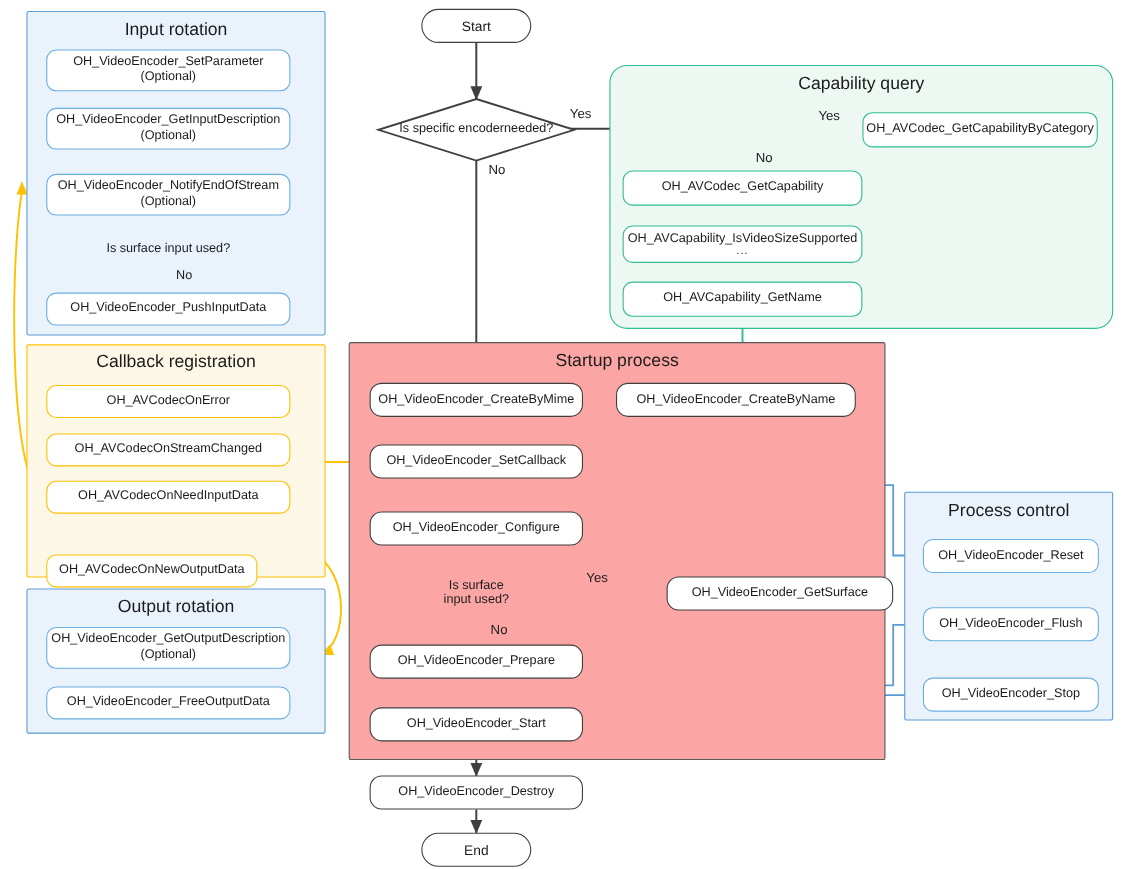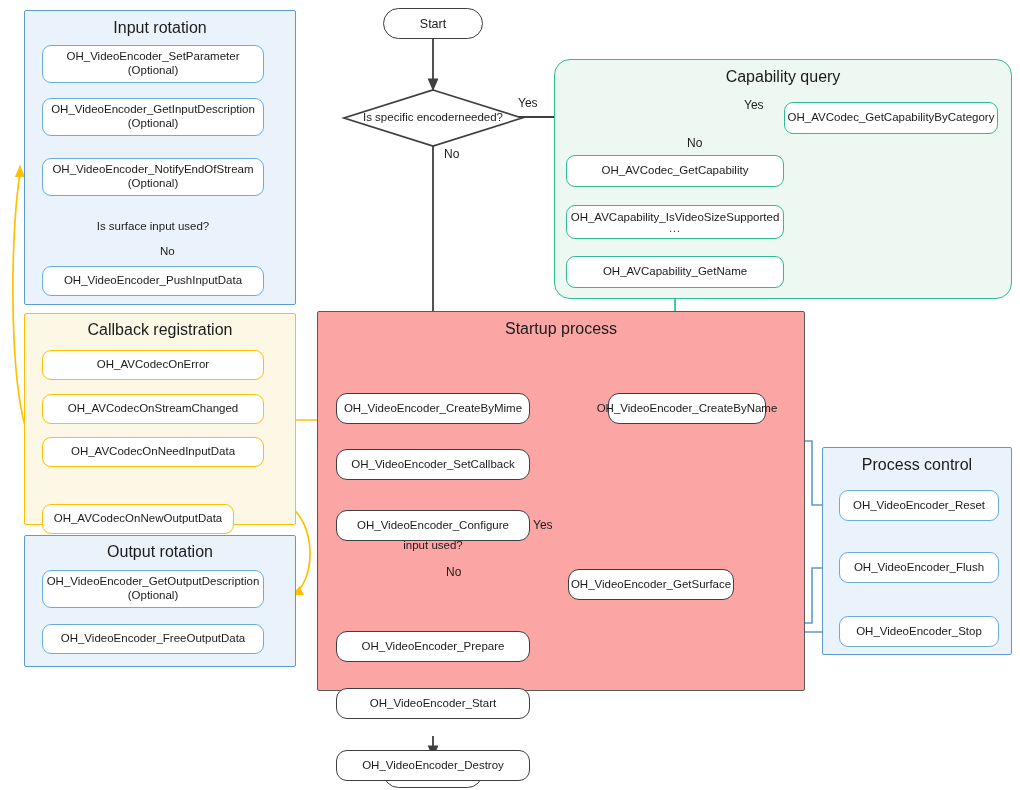--- a/index.html
+++ b/index.html
@@ -18,21 +18,21 @@
        font-size:16px;color:#1b1b1b;white-space:nowrap;}
 
   
   .node{position:absolute;box-sizing:border-box;display:flex;align-items:center;
         justify-content:center;text-align:center;background:#ffffff;
         border-radius:9px;font-size:11.5px;color:#1b1b1b;line-height:1.18;
         padding:2px 4px;}
   .node.blue{border:1.3px solid #6aaee0;}
   .node.orange{border:1.5px solid #ffc000;}
   .node.green{border:1.6px solid #2dbc93;}
-  .node.dark{border:1.6px solid #3f3f3f;border-radius:11px;margin-top:45px;}
+  .node.dark{border:1.6px solid #3f3f3f;border-radius:11px;}
   .node .sub{display:block;}
   .node .dots{display:block;font-size:10px;letter-spacing:1px;line-height:0.9;}
 
   
   .term{position:absolute;box-sizing:border-box;display:flex;align-items:center;
         justify-content:center;background:#fff;border:1.6px solid #3f3f3f;
         border-radius:999px;font-size:12.5px;color:#1b1b1b;}
 
   
   .dia-label{position:absolute;display:flex;align-items:center;justify-content:center;
@@ -223,30 +223,30 @@
     <span>OH_AVCapability_IsVideoSizeSupported</span>
     <span class="dots">...</span>
   </div>
   <div class="node green" style="left:566px;top:256px;width:218px;height:32px;">
     <span>OH_AVCapability_GetName</span>
   </div>
 
   <div class="node dark" style="left:336px;top:348px;width:194px;height:31px;">
     <span>OH_VideoEncoder_CreateByMime</span>
   </div>
-  <div class="node dark" style="left:608px;top:348px;width:158px;height:31px;">
+  <div class="node dark" style="left:560px;top:348px;width:218px;height:31px;">
     <span>OH_VideoEncoder_CreateByName</span>
   </div>
   <div class="node dark" style="left:336px;top:404px;width:194px;height:31px;">
     <span>OH_VideoEncoder_SetCallback</span>
   </div>
   <div class="node dark" style="left:336px;top:465px;width:194px;height:31px;">
     <span>OH_VideoEncoder_Configure</span>
   </div>
-  <div class="node dark" style="left:568px;top:524px;width:166px;height:31px;text-align:center;">
+  <div class="node dark" style="left:606px;top:524px;width:206px;height:31px;text-align:center;">
     <span>OH_VideoEncoder_GetSurface</span>
   </div>
   <div class="node dark" style="left:336px;top:586px;width:194px;height:31px;">
     <span>OH_VideoEncoder_Prepare</span>
   </div>
   <div class="node dark" style="left:336px;top:643px;width:194px;height:31px;">
     <span>OH_VideoEncoder_Start</span>
   </div>
 
   <div class="node dark" style="left:336px;top:705px;width:194px;height:31px;">

